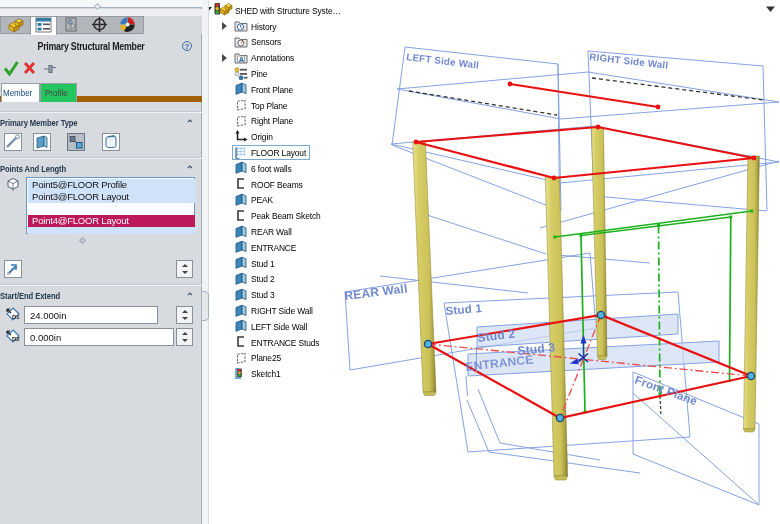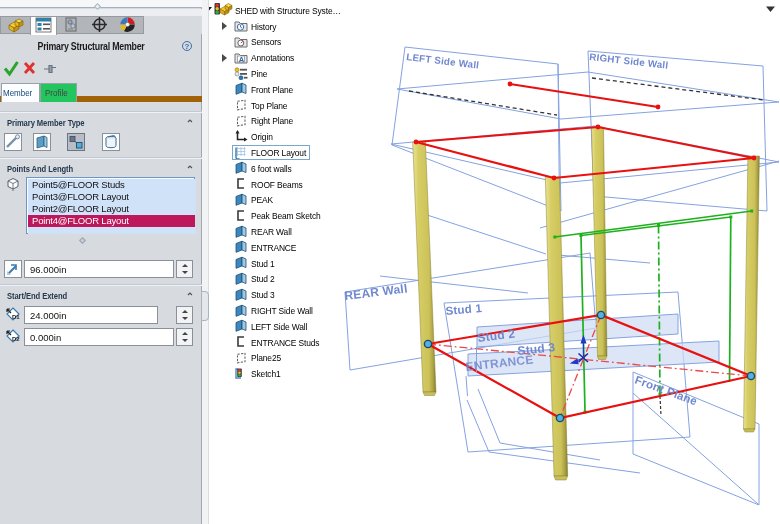--- a/index.html
+++ b/index.html
@@ -12,21 +12,21 @@
 #tabbar .grey{position:absolute;left:0;top:0;width:144px;height:18px;background:#b2b5ba;border:1px solid #979ba1}
 .ptab{position:absolute;top:0;width:27px;height:18px}
 .ptab.act{background:#fff;border:1px solid #979ba1;border-bottom:none;height:19px}
 #ptitle{position:absolute;left:0;top:40px;width:182px;height:14px;font-weight:bold;font-size:11px;letter-spacing:-0.3px;color:#1c1c1c;text-align:center;transform:scaleX(0.8);transform-origin:91px 0}
 #phelp{position:absolute;left:182px;top:41px;width:10px;height:10px;border:1.3px solid #3a6ea8;border-radius:50%;color:#3a6ea8;font-size:8px;font-weight:bold;text-align:center;line-height:9px}
 #pactions{position:absolute;left:0;top:58px;width:202px;height:22px}
 #pmtabs{position:absolute;left:0;top:83px;width:202px;height:19px;border-bottom:6px solid #a16207}
 .mtab{position:absolute;top:0;height:19px;font-size:9.5px;text-align:center;line-height:18px}
 .mtab.on{left:1px;width:39px;background:#fcfdfe;color:#15477d;border:1px solid #98a0a8;border-bottom:none}
 .mtab.off{left:40px;width:37px;background:#22c55e;color:#444;border:1px solid #98a0a8;border-bottom:none}
-.sect{position:absolute;left:0;width:202px;height:17px;font-size:9.3px;letter-spacing:-0.1px;font-weight:bold;color:#25384e;padding-left:7px;line-height:16px}
+.sect{position:absolute;left:0;width:202px;height:17px;font-size:9.3px;letter-spacing:-0.1px;font-weight:bold;color:#25384e;line-height:16px}
 .sect .chev{position:absolute;right:8px;top:1px;color:#4a5a6a;font-size:10px;font-weight:bold}
 .sq{display:inline-block;transform:scaleX(0.82);transform-origin:0 50%;font-style:normal}
 .sq2{display:inline-block;transform:scaleX(0.84);transform-origin:0 50%;font-style:normal}
 .sdiv{position:absolute;left:0;width:202px;height:2px;border-top:1px solid #c2c9d2;border-bottom:1px solid #eef1f5}
 .ibtn{position:absolute;width:18px;height:18px;background:#fdfdfd;border:1px solid #8a9099}
 .ibtn.sel{background:#b9bec6;border:1px solid #6a7586}
 #plist{position:absolute;left:26px;top:177px;width:169px;height:57px;background:#fbfcfe;border:1px solid #6a96c8}
 .lrow{position:absolute;left:1px;width:168px;height:12px;font-size:9.5px;letter-spacing:-0.2px;line-height:12px;padding-left:4px;background:#d0e2f7;color:#111}
 .lrow.sel{background:#be185d;color:#fff;width:167px}
 .spin{position:absolute;width:17px;height:18px;background:#f2f3f5;border:1px solid #8a9099}
@@ -437,33 +437,31 @@
           <path d="M3 4.5 v7 a5 2.2 0 0 0 10 0 v-7" fill="#eef4fa" stroke="#3a6a92" stroke-width="1"></path>
           <path d="M5.5 3 l5 -1.5 2 1" fill="none" stroke="#3a6a92" stroke-width="1"></path>
         </svg></div>
     <div class="sdiv" style="top:157px"></div>
     <div class="sect" style="top:161px"><i class="sq">Points And Length</i><span class="chev">⌃</span></div>
     <svg style="position:absolute;left:6px;top:177px" width="14" height="14" viewBox="0 0 14 14">
         <path d="M2 4 l5 -2.5 5 2.5 0 5.5 -5 2.5 -5 -2.5z" fill="#fdfdfd" stroke="#55606e" stroke-width="1"></path>
         <path d="M2 4 l5 2.5 5 -2.5 M7 6.5 v8" fill="none" stroke="#55606e" stroke-width="0.8"></path>
       </svg>
     <div id="plist">
-      <div class="lrow" style="top:1px">Point5@FLOOR Studs</div>
+      <div class="lrow" style="top:1px">Point5@FLOOR Profile</div>
       <div class="lrow" style="top:13px">Point3@FLOOR Layout</div>
-      <div class="lrow" style="top:25px">Point2@FLOOR Layout</div>
       <div class="lrow sel" style="top:37px">Point4@FLOOR Layout</div>
       <div class="lrow" style="top:49px;height:7px"></div>
     </div>
     <div style="position:absolute;left:80px;top:238px;width:5px;height:5px;background:#c8cfd8;border:1px solid #98a4b2;transform:rotate(45deg)"></div>
     <div class="ibtn" style="left:4px;top:260px"><svg width="16" height="16" viewBox="0 0 16 16">
           <path d="M3 13 L11 5" stroke="#3a7ab2" stroke-width="2"></path>
           <path d="M11 9 V4 H6" fill="none" stroke="#3a7ab2" stroke-width="1.6"></path>
           <path d="M2 14 l4 0 -4 -4z" fill="#b8c8d8"></path>
         </svg></div>
-    <div class="nbox" style="left:24px;top:260px;width:150px">96.000in</div>
     <div class="spin" style="left:176px;top:260px"></div>
     <div class="sdiv" style="top:284px"></div>
     <div class="sect" style="top:288px"><i class="sq">Start/End Extend</i><span class="chev">⌃</span></div>
     <div style="position:absolute;left:4px;top:306px"><svg width="17" height="17" viewBox="0 0 17 17">
           <path d="M9 2 L15 8 9 14 3 8z" fill="#fff" stroke="#3a7ab2" stroke-width="1.2"></path>
           <path d="M3 3 l4 4 M3 3 h3 M3 3 v3" stroke="#222" stroke-width="1.2" fill="none"></path>
           <text x="8" y="13" font-size="6" fill="#222" font-weight="bold">D1</text>
         </svg></div>
     <div class="nbox" style="left:24px;top:306px;width:134px">24.000in</div>
     <div class="spin" style="left:176px;top:306px"></div>

